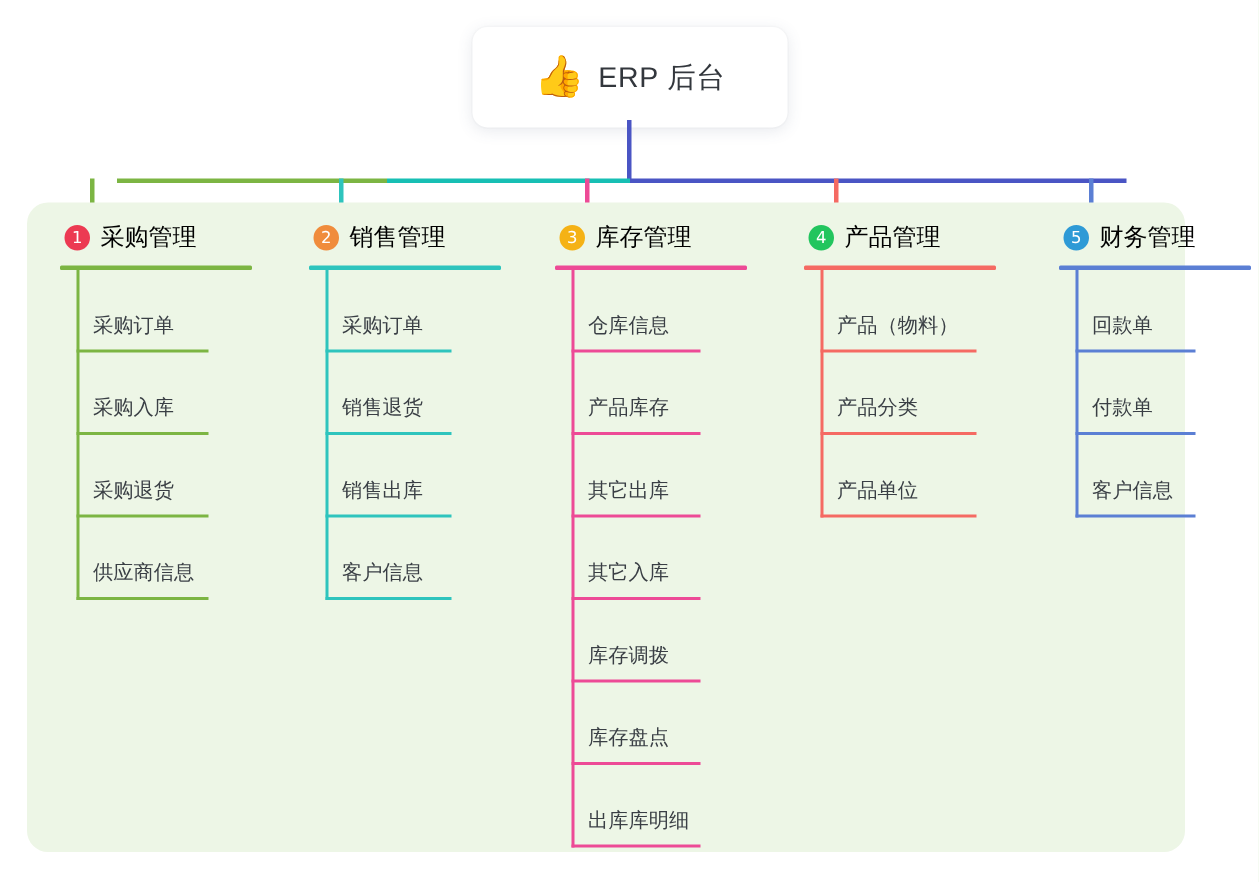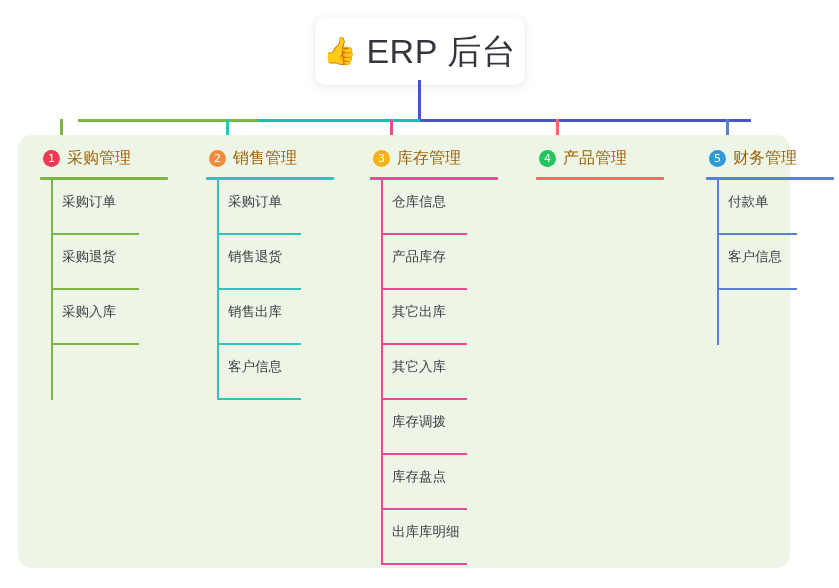--- a/index.html
+++ b/index.html
@@ -21,21 +21,21 @@
     display:flex;align-items:center;justify-content:center;
     gap:9px;
     box-sizing:border-box;
   }
   #root-node .thumb{
     font-size:27px;line-height:1;
     display:inline-block;
     filter:saturate(1.1);
   }
   #root-node .root-title{
-    font-size:34px;
+    font-size:19px;
     color:#33373d;
     letter-spacing:.5px;
     white-space:nowrap;
   }
 
   
   .conn{position:absolute;}
 
   
   #card{
@@ -56,34 +56,34 @@
     box-sizing:border-box;
   }
   .badge{
     width:17px;height:17px;border-radius:50%;
     color:#fff;font-size:11px;line-height:17px;
     text-align:center;
     flex:0 0 auto;
     font-family:"DejaVu Sans",sans-serif;
   }
   .col-title{
-    font-size:16px;color:#a16207;white-space:nowrap;
+    font-size:16px;color:#000000;white-space:nowrap;
   }
   .head-rule{height:3px;margin-top:4px;border-radius:1px;}
 
   .items{position:relative;padding-top:0;}
   .spine{position:absolute;left:11px;top:0;width:2px;}
   .item{
     position:relative;
     height:55px;
     box-sizing:border-box;
   }
   .item-label{
     position:absolute;
-    left:22px;bottom:24px;
+    left:22px;bottom:9px;
     font-size:13.5px;
     color:#3a3f45;
     white-space:nowrap;
   }
   .item-rule{
     position:absolute;
     left:11px;bottom:0;
     height:2px;
   }
 </style>
@@ -115,25 +115,29 @@
           <span class="col-title">采购管理</span>
         </div>
         <div class="head-rule" style="width: 128px; background: rgb(124, 181, 67);"></div>
         <div class="items" style="height: 220px;">
           <div class="spine" style="height: 220px; background: rgb(124, 181, 67);"></div>
           <div class="item">
             <span class="item-label">采购订单</span>
             <div class="item-rule" style="width: 88px; background: rgb(124, 181, 67);"></div>
           </div>
           <div class="item">
+            <span class="item-label">采购入库</span>
+            <div class="item-rule" style="width: 88px; background: rgb(124, 181, 67);"></div>
+          </div>
+          <div class="item">
             <span class="item-label">采购退货</span>
             <div class="item-rule" style="width: 88px; background: rgb(124, 181, 67);"></div>
           </div>
           <div class="item">
-            <span class="item-label">采购入库</span>
+            <span class="item-label">供应商信息</span>
             <div class="item-rule" style="width: 88px; background: rgb(124, 181, 67);"></div>
           </div>
         </div>
       </div>
       <div class="col" style="left: 188px; top: 8px;">
         <div class="col-head">
           <span class="badge" style="background: rgb(240, 140, 60);">2</span>
           <span class="col-title">销售管理</span>
         </div>
         <div class="head-rule" style="width: 128px; background: rgb(46, 196, 189);"></div>
@@ -194,30 +198,49 @@
             <div class="item-rule" style="width: 86px; background: rgb(237, 74, 150);"></div>
           </div>
         </div>
       </div>
       <div class="col" style="left: 518px; top: 8px;">
         <div class="col-head">
           <span class="badge" style="background: rgb(34, 197, 94);">4</span>
           <span class="col-title">产品管理</span>
         </div>
         <div class="head-rule" style="width: 128px; background: rgb(245, 106, 99);"></div>
+        <div class="items" style="height: 165px;">
+          <div class="spine" style="height: 165px; background: rgb(245, 106, 99);"></div>
+          <div class="item">
+            <span class="item-label">产品（物料）</span>
+            <div class="item-rule" style="width: 104px; background: rgb(245, 106, 99);"></div>
+          </div>
+          <div class="item">
+            <span class="item-label">产品分类</span>
+            <div class="item-rule" style="width: 104px; background: rgb(245, 106, 99);"></div>
+          </div>
+          <div class="item">
+            <span class="item-label">产品单位</span>
+            <div class="item-rule" style="width: 104px; background: rgb(245, 106, 99);"></div>
+          </div>
+        </div>
       </div>
       <div class="col" style="left: 688px; top: 8px;">
         <div class="col-head">
           <span class="badge" style="background: rgb(46, 154, 214);">5</span>
           <span class="col-title">财务管理</span>
         </div>
         <div class="head-rule" style="width: 128px; background: rgb(91, 127, 212);"></div>
         <div class="items" style="height: 165px;">
           <div class="spine" style="height: 165px; background: rgb(91, 127, 212);"></div>
           <div class="item">
+            <span class="item-label">回款单</span>
+            <div class="item-rule" style="width: 80px; background: rgb(91, 127, 212);"></div>
+          </div>
+          <div class="item">
             <span class="item-label">付款单</span>
             <div class="item-rule" style="width: 80px; background: rgb(91, 127, 212);"></div>
           </div>
           <div class="item">
             <span class="item-label">客户信息</span>
             <div class="item-rule" style="width: 80px; background: rgb(91, 127, 212);"></div>
           </div>
         </div>
       </div>
     </div>

